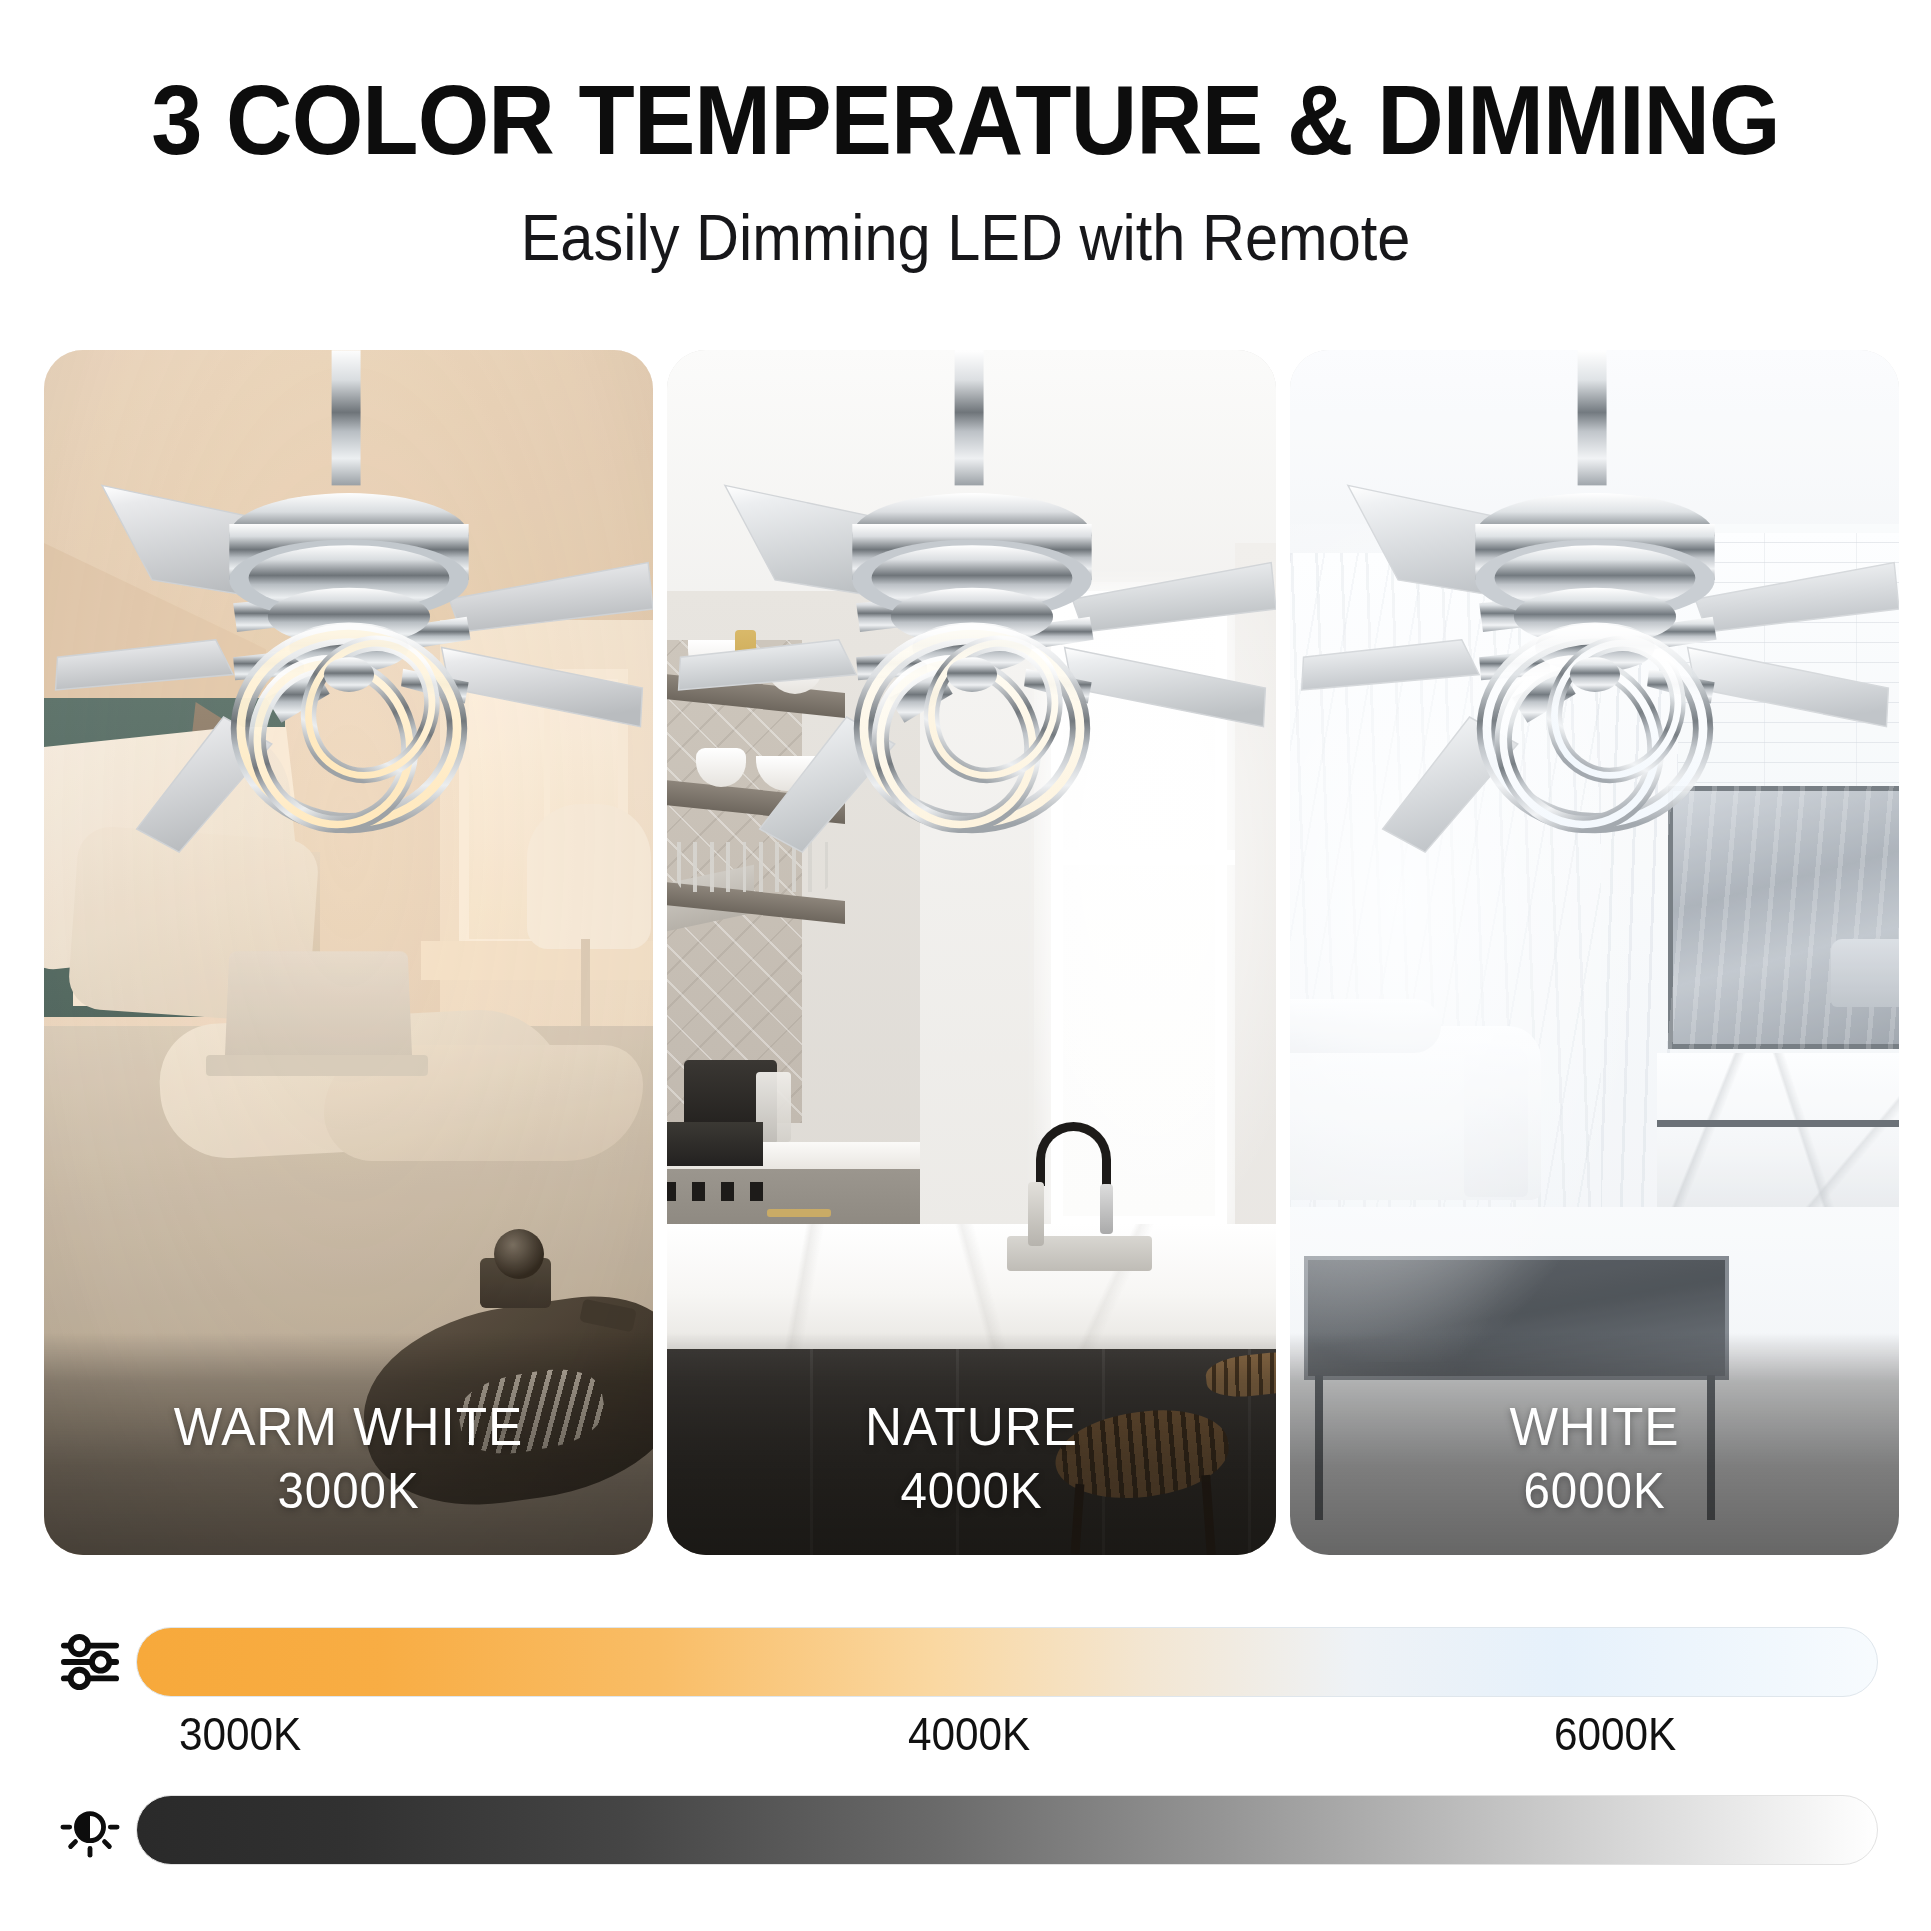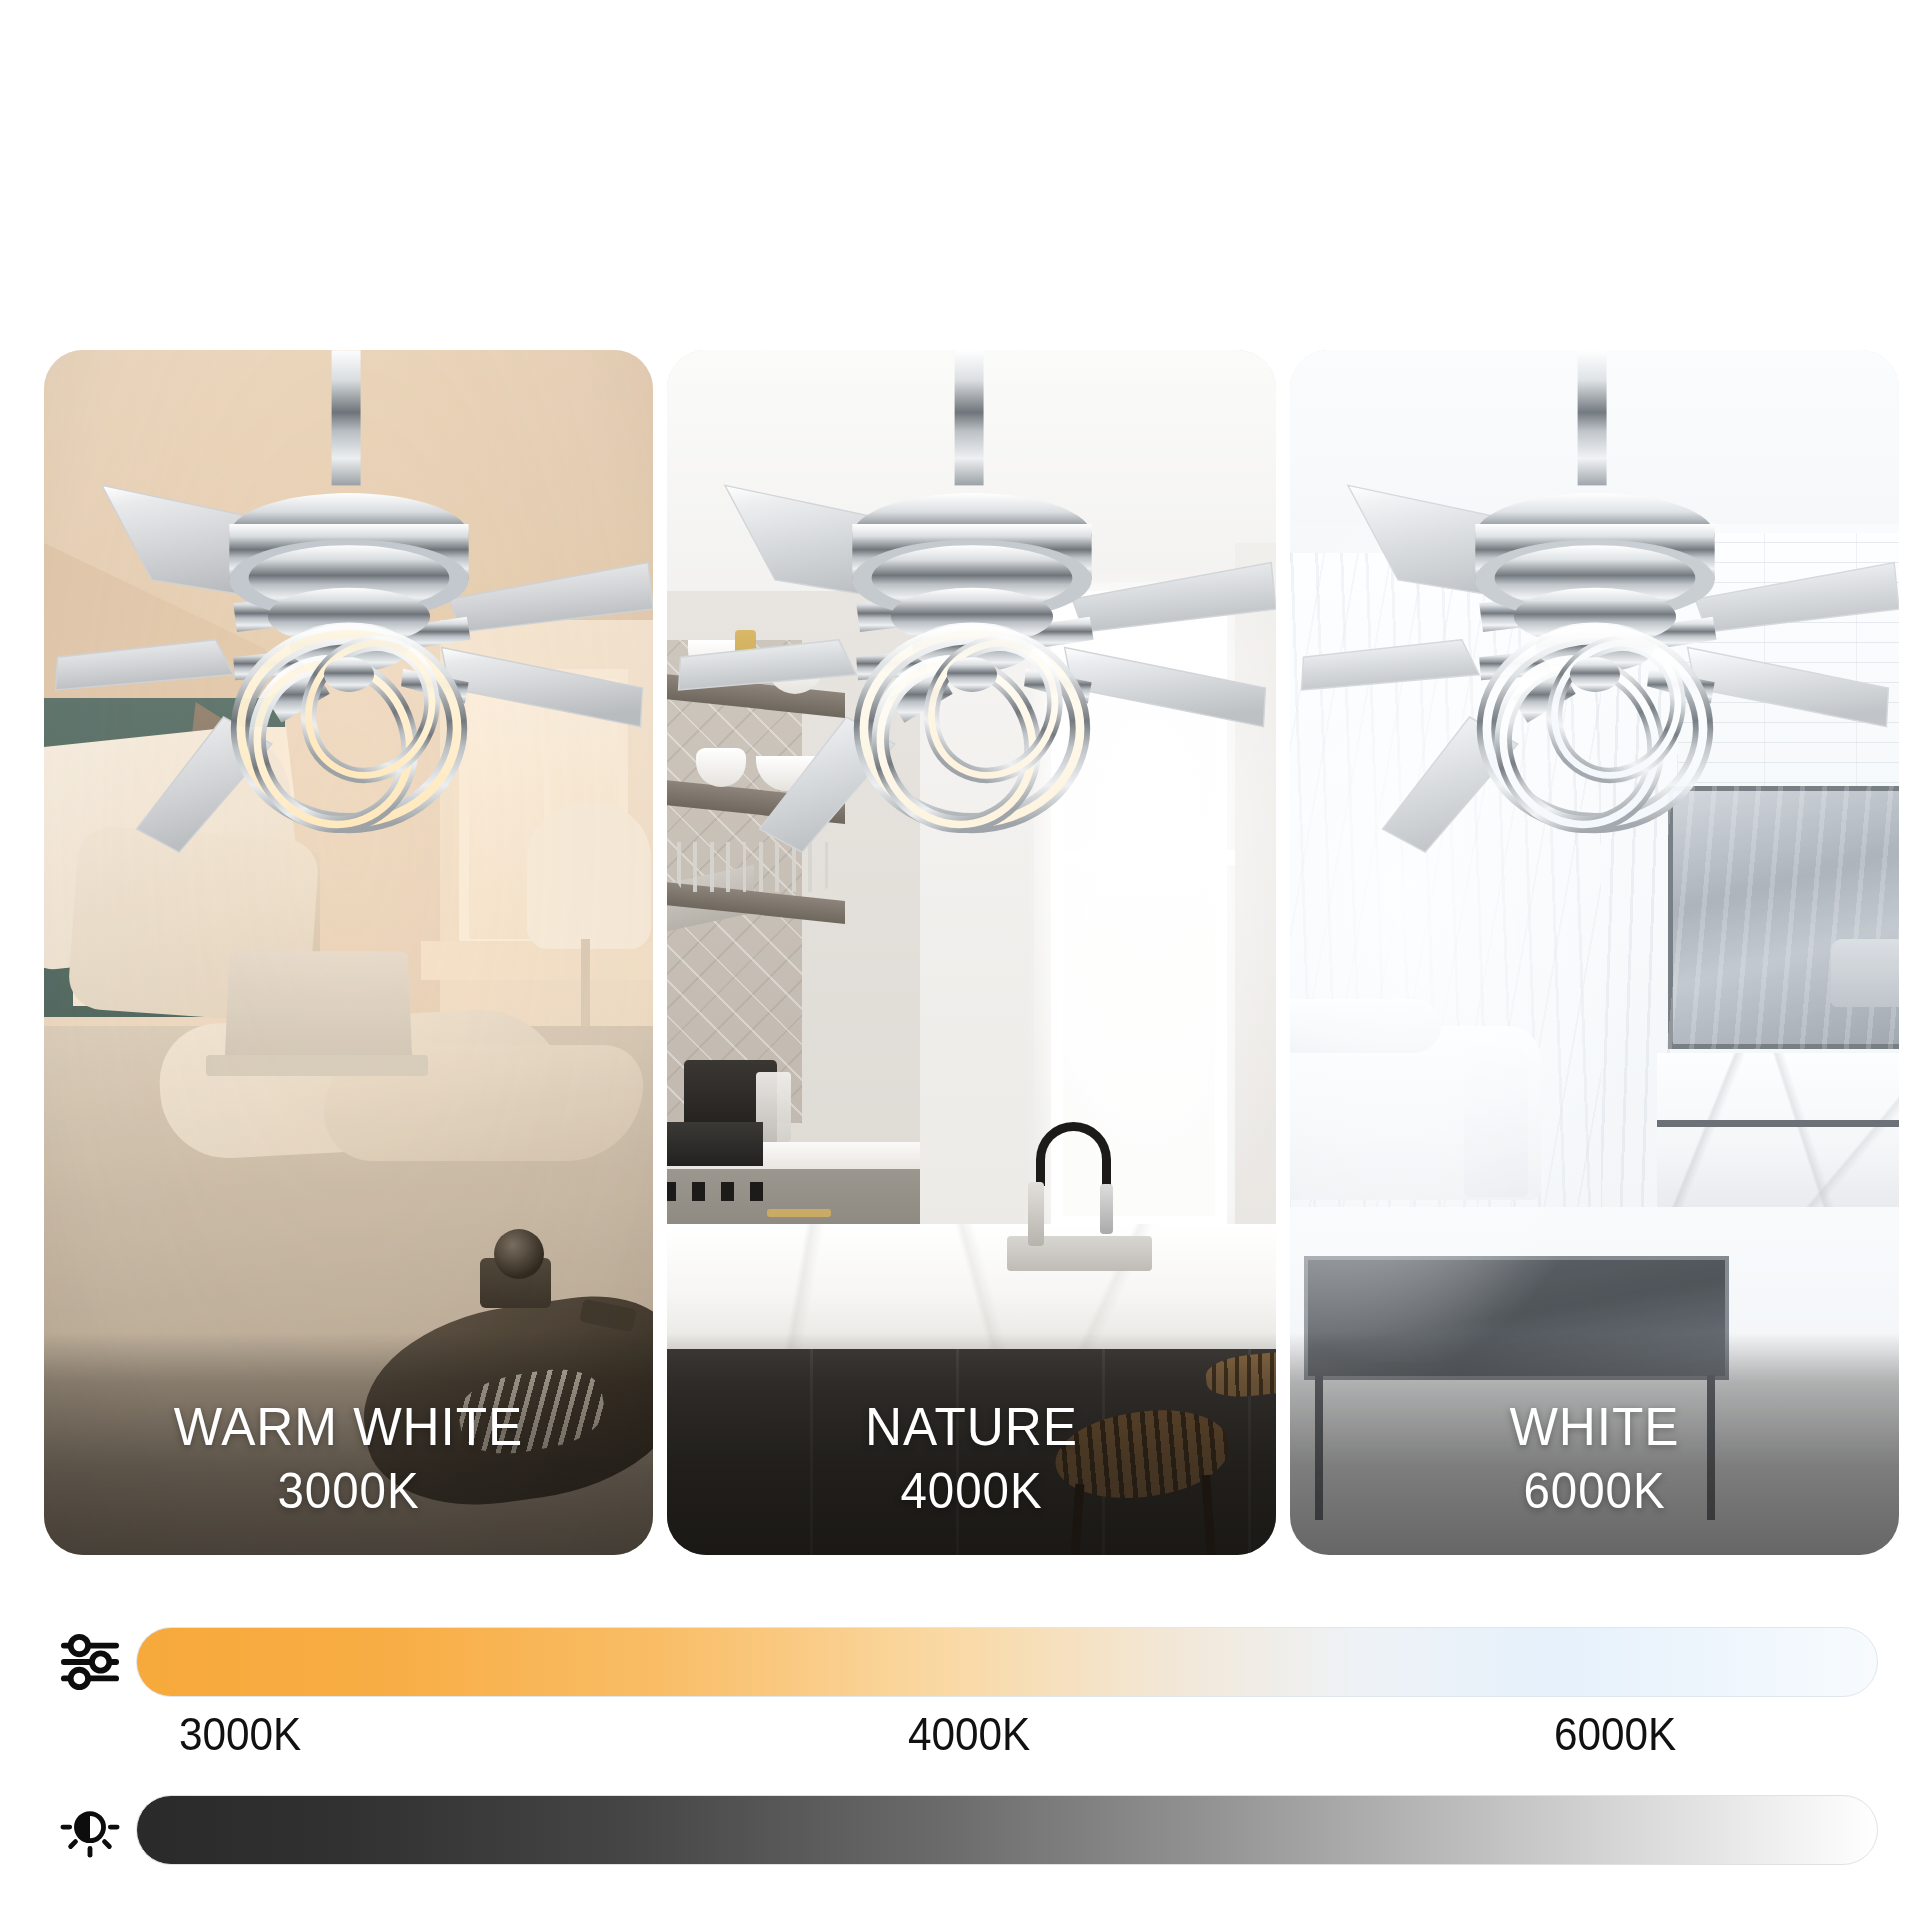--- a/index.html
+++ b/index.html
@@ -291,20 +291,24 @@
 
   .dim-label { position:absolute; left:0; top:273px; width:1931px; text-align:center;
                font-size:47px; color:#111; }
   .dim-label span { display:inline-block; transform:scaleX(0.9); }
 </style>
 </head>
 <body>
 
 <div class="page">
 
+  <div class="header">
+    <div class="title">3 COLOR TEMPERATURE &amp; DIMMING</div>
+    <div class="subtitle">Easily Dimming LED with Remote</div>
+  </div>
 
   <div class="cards">
 
     <div class="card">
       <div class="scene r1">
         <div class="ceil"></div>
           <div class="ceilL"></div>
         <div class="wallTeal"></div>
         <div class="wallMid"></div>
           <div class="winWall"></div>

